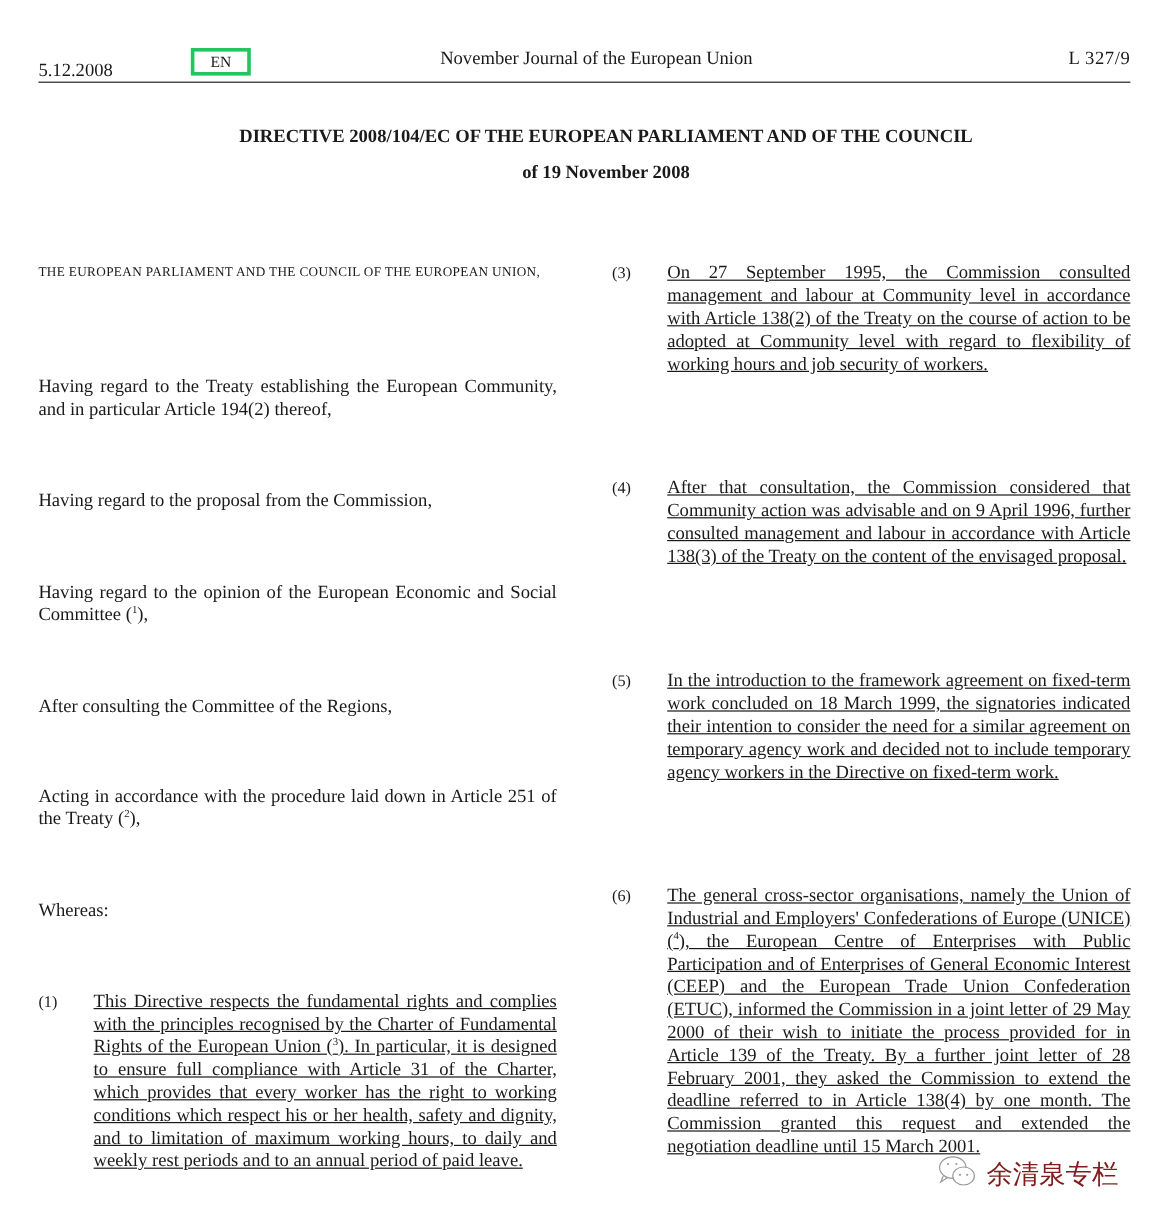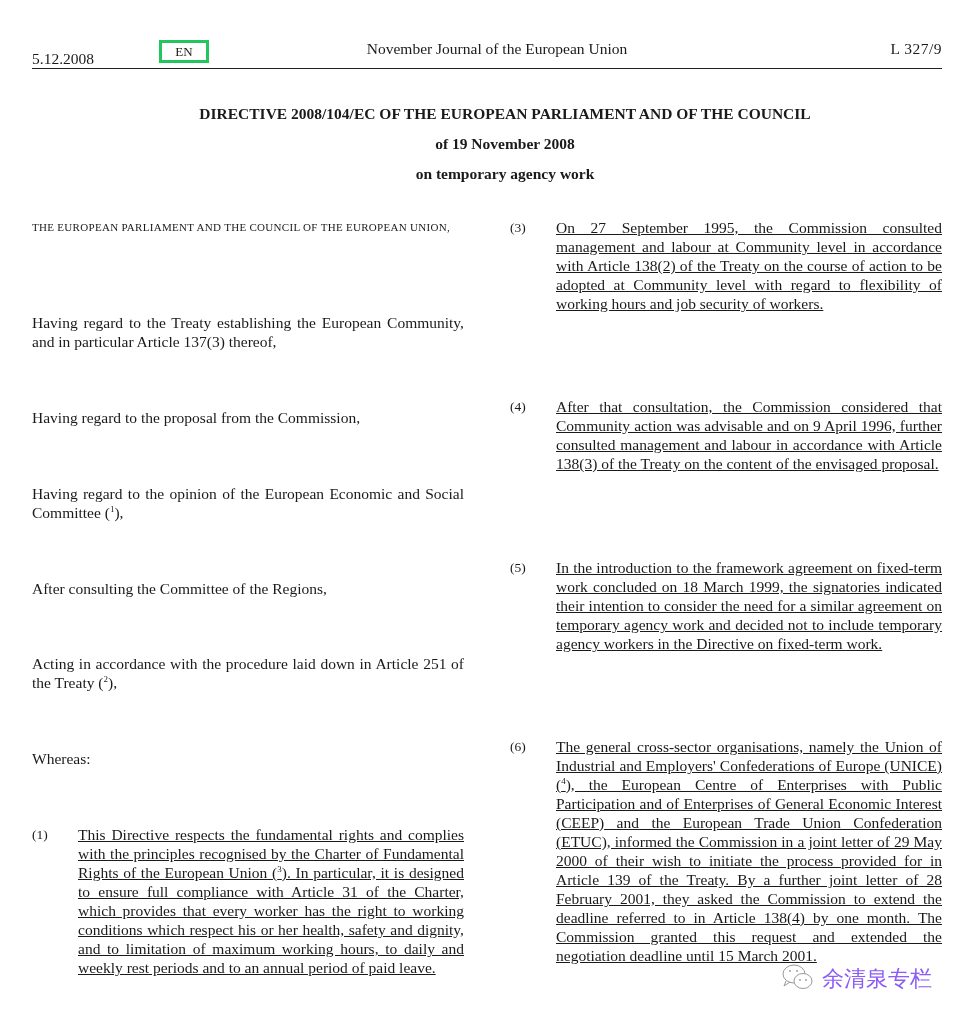--- a/index.html
+++ b/index.html
@@ -27,44 +27,43 @@
   .col-right { left: 510px; width: 432px; }
   .para { position: absolute; left: 0; right: 0; text-align: justify; }
   .para.caps { font-size: 11px; letter-spacing: 0.3px; line-height: 19px; }
   .recital { position: absolute; left: 0; right: 0; }
   .recital .num { position: absolute; left: 0; top: 0; font-size: 13.5px; }
   .recital .txt { margin-left: 46px; text-align: justify; text-decoration: underline; }
   .col-right .recital .txt { margin-left: 46px; }
   sup { font-size: 9px; line-height: 0; }
   .watermark {
     position: absolute; left: 780px; top: 962px; height: 34px;
-    display: flex; align-items: center; gap: 6px; color: #8b5cf6;
+    display: flex; align-items: center; gap: 6px; color: #7f1d1d;
     font-family: "DejaVu Sans", sans-serif; font-size: 22px;
   }
   .watermark svg { width: 36px; height: 30px; }
 </style>
 </head>
 <body>
 
 <div class="header">
   <span class="date">5.12.2008</span>
   <span class="lang">EN</span>
   <span class="journal">November Journal of the European Union</span>
   <span class="pageref">L 327/9</span>
 </div>
 
 <div class="title-block">
   <div>DIRECTIVE 2008/104/EC OF THE EUROPEAN PARLIAMENT AND OF THE COUNCIL</div>
   <div>of 19 November 2008</div>
-  <div>on temporary agency work</div>
 </div>
 
 <div class="col col-left">
   <div class="para caps" style="top:0px;">THE EUROPEAN PARLIAMENT AND THE COUNCIL OF THE EUROPEAN UNION,</div>
-  <div class="para" style="top:95px;">Having regard to the Treaty establishing the European Community, and in particular Article 137(3) thereof,</div>
+  <div class="para" style="top:95px;">Having regard to the Treaty establishing the European Community, and in particular Article 194(2) thereof,</div>
   <div class="para" style="top:190px;">Having regard to the proposal from the Commission,</div>
   <div class="para" style="top:266px;">
     <span>Having regard to the opinion of the European Economic and Social Committee (<sup>1</sup>),</span>
   </div>
   <div class="para" style="top:361px;">After consulting the Committee of the Regions,</div>
   <div class="para" style="top:436px;">
     <span>Acting in accordance with the procedure laid down in Article 251 of the Treaty (<sup>2</sup>),</span>
   </div>
   <div class="para" style="top:531px;">Whereas:</div>
   <div class="recital" style="top:607px;">

